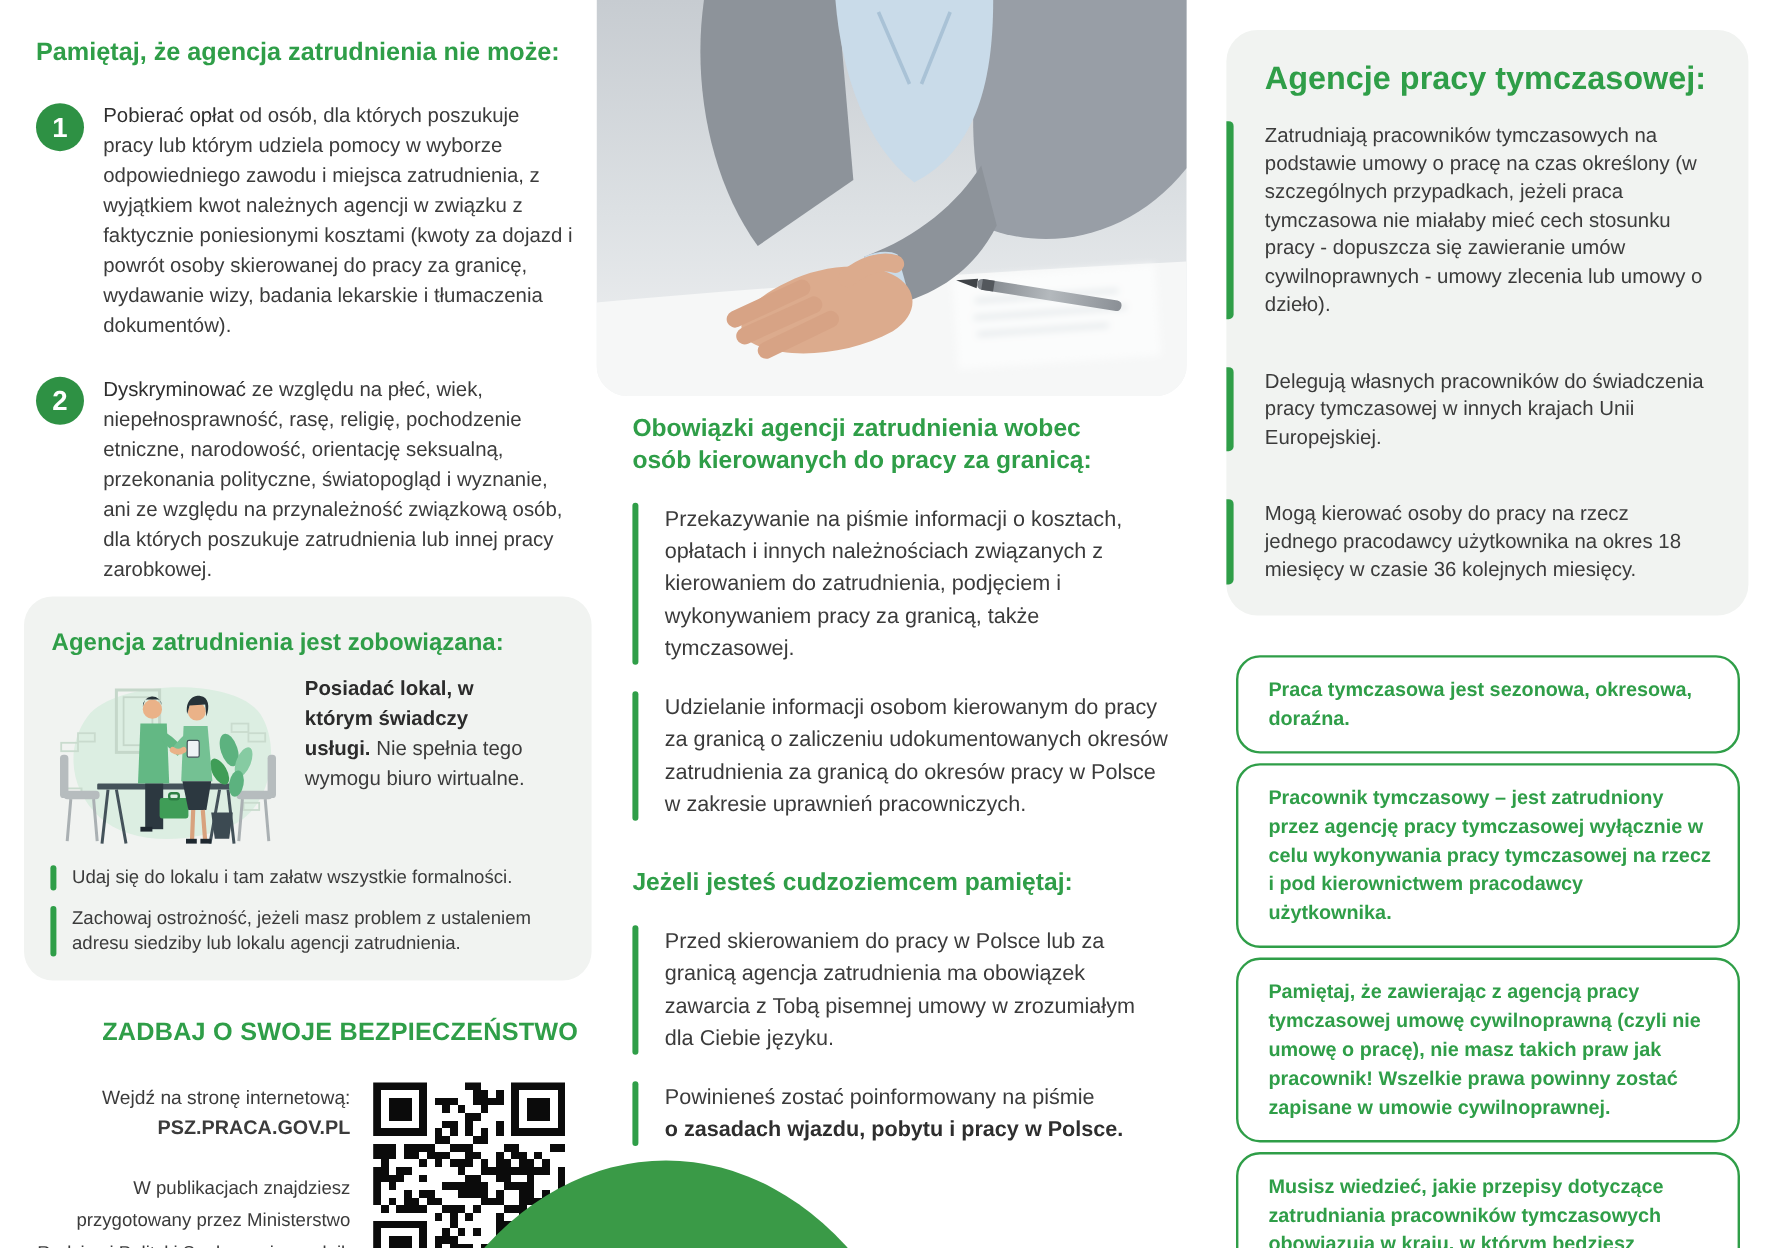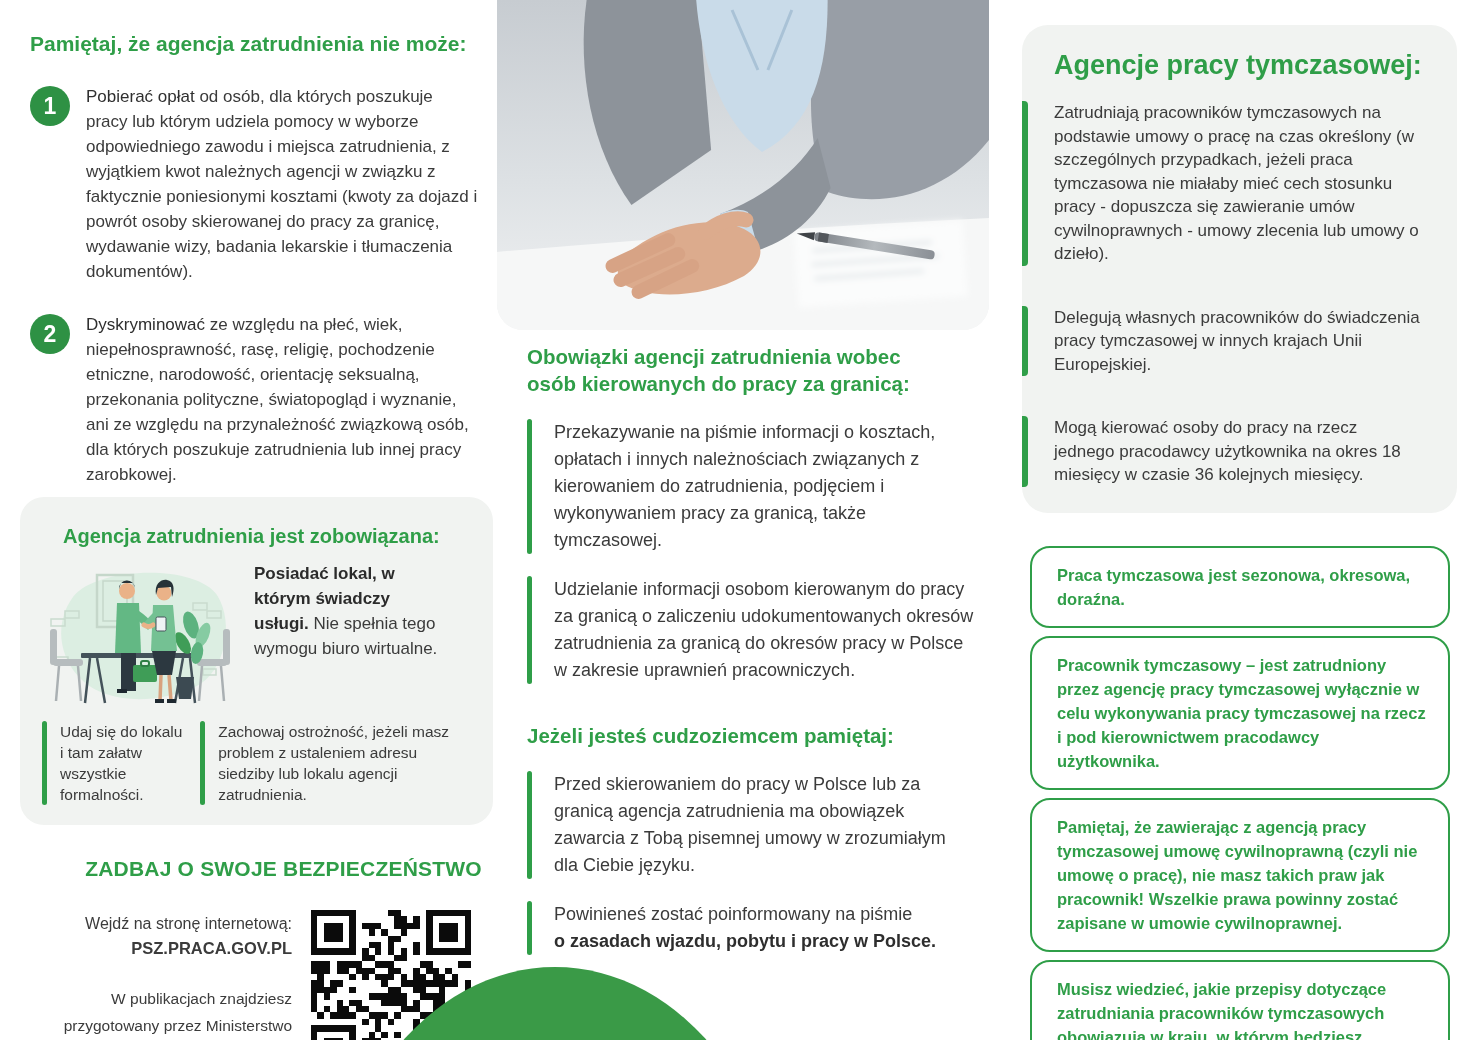--- a/index.html
+++ b/index.html
@@ -32,26 +32,26 @@
     color:#fff;font-weight:700;font-size:23px;display:flex;align-items:center;justify-content:center;
     margin-top:2px;
   }
   .num-text{font-size:17px;line-height:25px;width:392px;}
   .num-text b{font-weight:400;color:#2f2f2f;}
 
   .gray-box{
     margin:10px -8px 0 -10px;background:var(--panel);border-radius:24px;
     padding:26px 18px 20px 22px;
   }
-  .obligation-title{font-size:20px;line-height:26px;margin-left:21px;}
+  .obligation-title{font-size:20px;line-height:26px;margin-left:1px;}
   .obl-row{display:flex;gap:16px;margin-top:12px;align-items:flex-start;}
   .illu{flex:0 0 196px;}
   .obl-text{font-size:17px;line-height:25px;width:188px;}
   .obl-text b{color:#2b2b2b;}
-  .tips{margin-top:8px;display:flex;flex-direction:row;gap:13px;}
+  .tips{margin-top:8px;display:flex;flex-direction:column;gap:13px;}
   .tip{gap:13px;}
   .tip p{font-size:15.5px;line-height:21px;}
 
   .safety-title{font-size:21px;line-height:28px;margin-top:30px;text-align:center;padding-left:52px;letter-spacing:.2px;}
 
   .bottom-row{display:flex;margin-top:22px;gap:14px;align-items:flex-start;}
   .contact{width:262px;text-align:right;padding-top:6px;}
   .contact p{font-size:16px;line-height:25px;}
   .contact .small{font-size:15.5px;line-height:27px;}
   .contact .b{font-weight:700;font-size:16.5px;}

